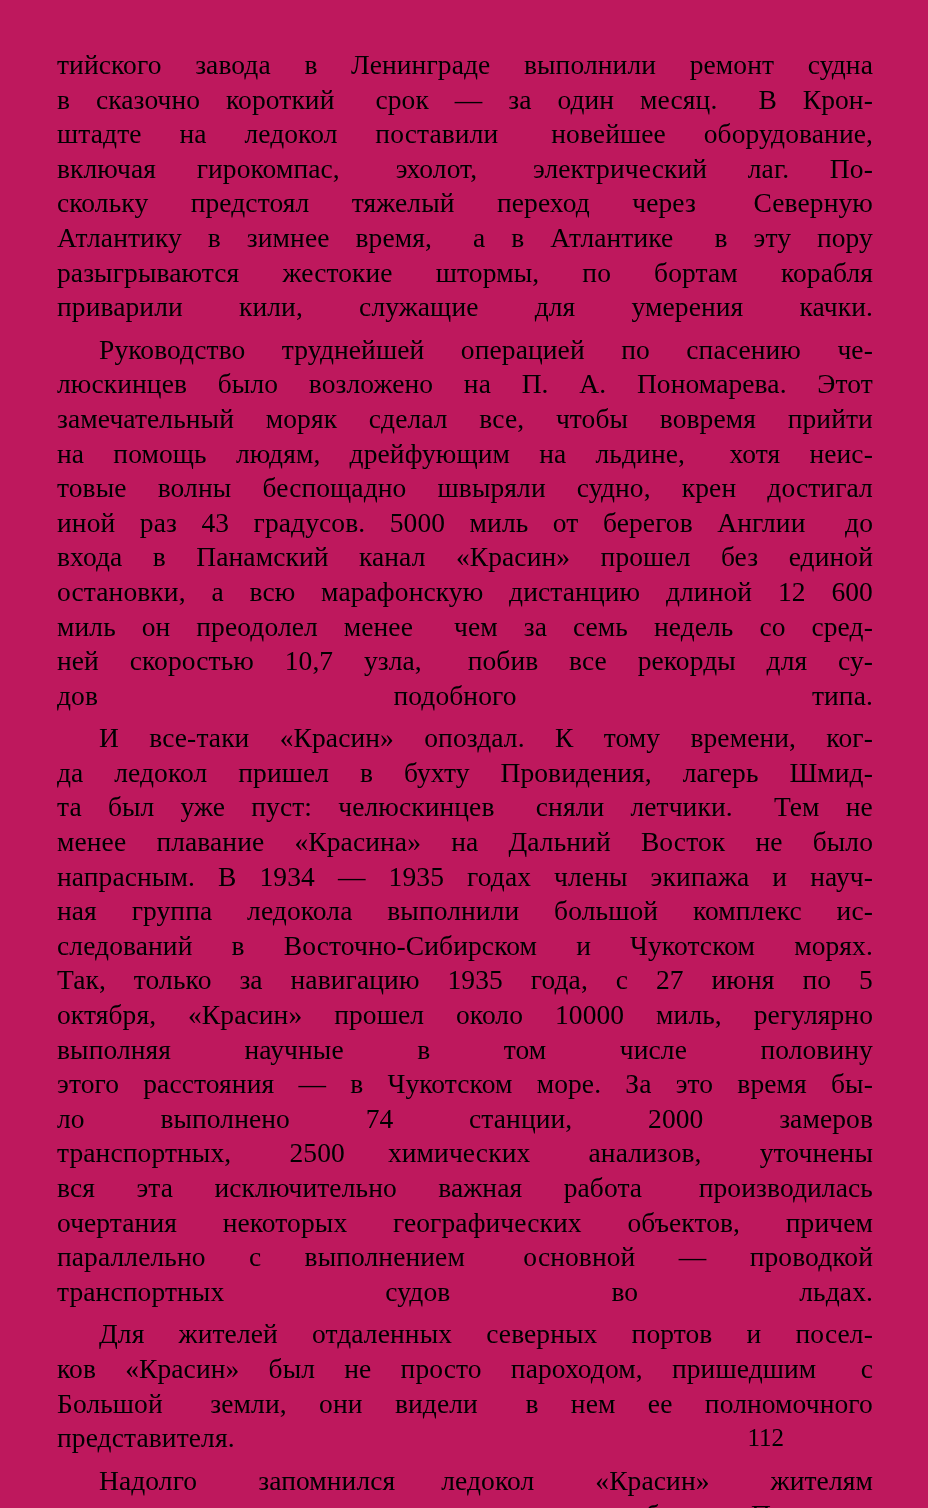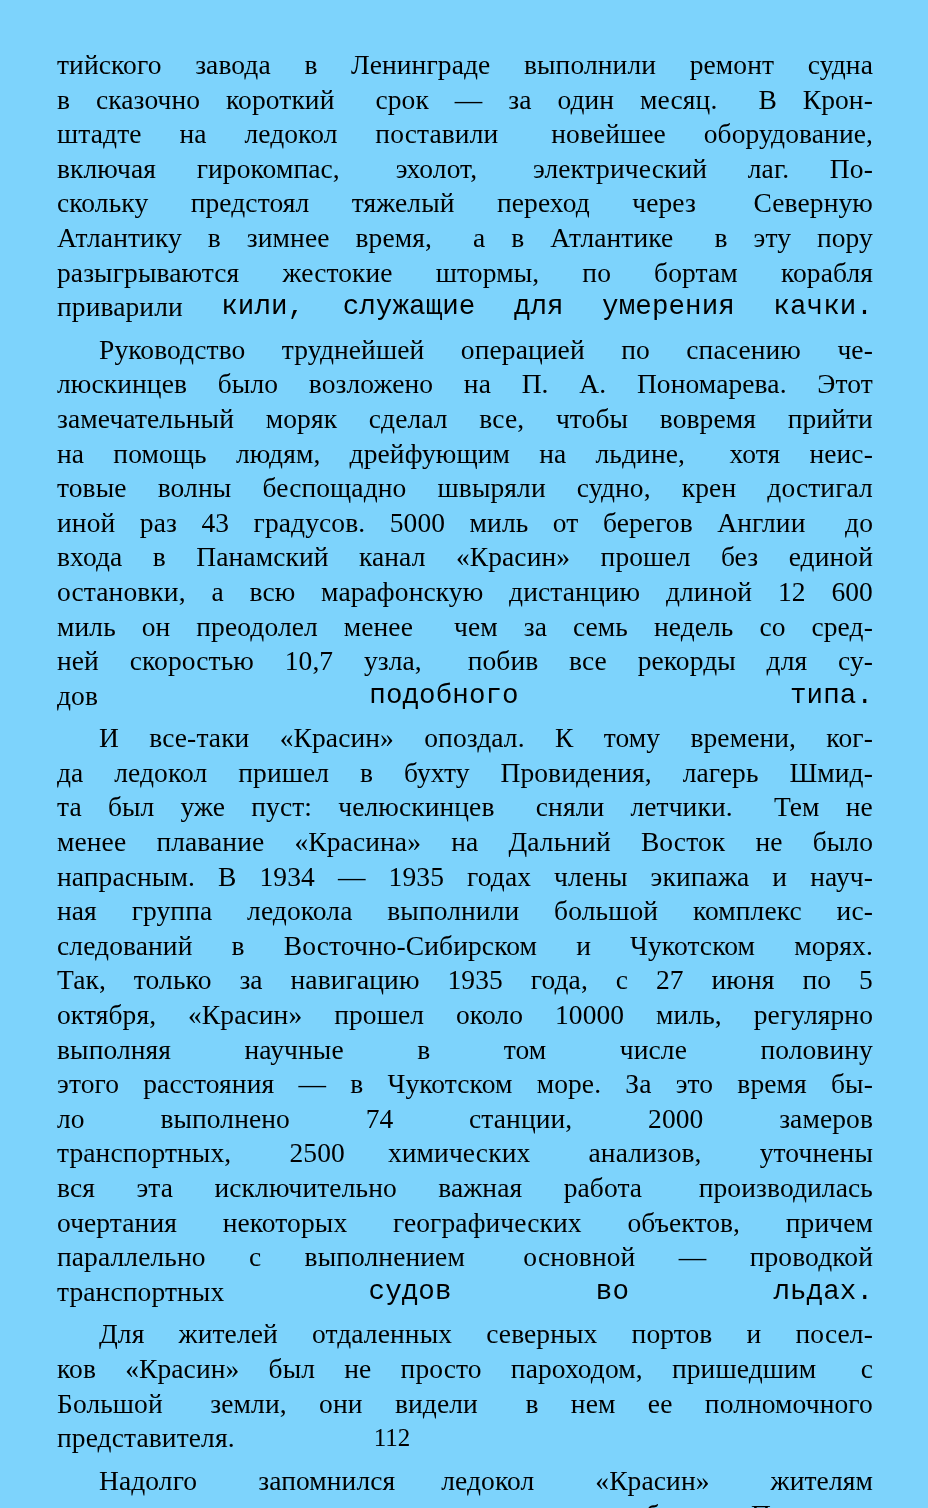--- a/index.html
+++ b/index.html
@@ -15,21 +15,21 @@
     font-family: "Liberation Serif", "DejaVu Serif", serif;
     color: #000000;
   }
 
   #page {
     position: absolute;
     left: 0;
     top: 0;
     width: 928px;
     height: 1508px;
-    background: #7dd3fc;
+    background: #be185d;
   }
 
   #textblock {
     position: absolute;
     left: 57px;
     top: 48px;
     width: 816px;
   }
 
   
@@ -46,21 +46,20 @@
   
   .line.just {
     justify-content: space-between;
   }
   
   .line.flush {
     justify-content: space-between;
   }
   .line.flush .w + .w {
     margin-left: 0.30em;
-    font-family: Liberation Mono, monospace;
   }
   
   .line.indent {
     padding-left: 42px;
     width: 774px;
     margin-top: 8px;
   }
 
   .w {
     display: inline-block;
@@ -68,21 +67,21 @@
   
   .w.gapbig {
     margin-left: 0.55em;
   }
 
   #folio {
     position: absolute;
     left: 0;
     top: 1424px;
     width: 784px;
-    text-align: center;
+    text-align: right;
     font-size: 25px;
     font-family: "Liberation Serif", "DejaVu Serif", serif;
     color: #000000;
   }
 </style>
 </head>
 <body>
 
 <div id="page">
 

